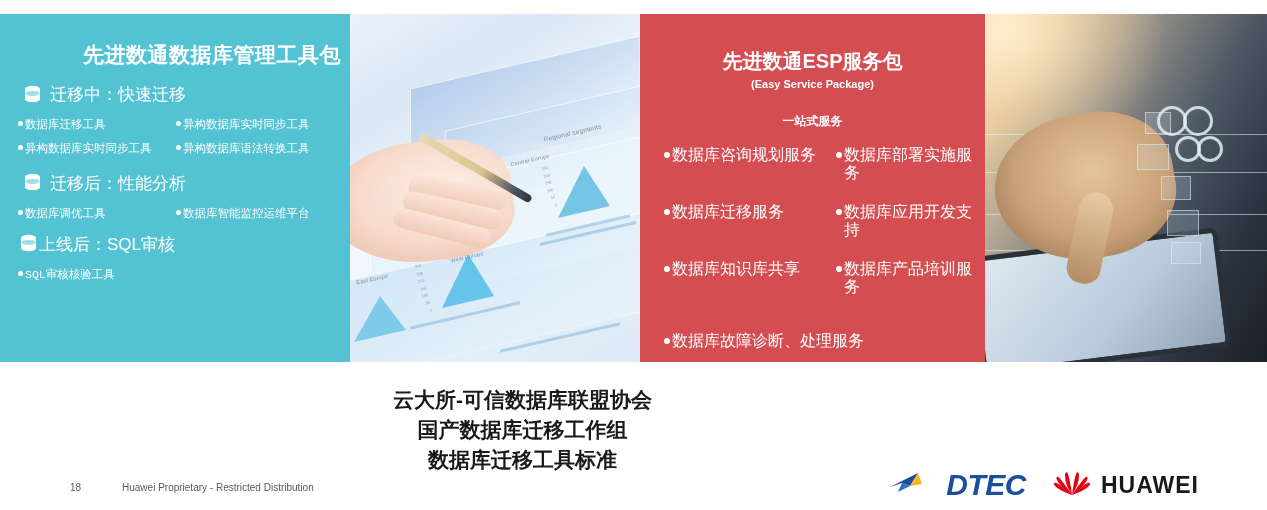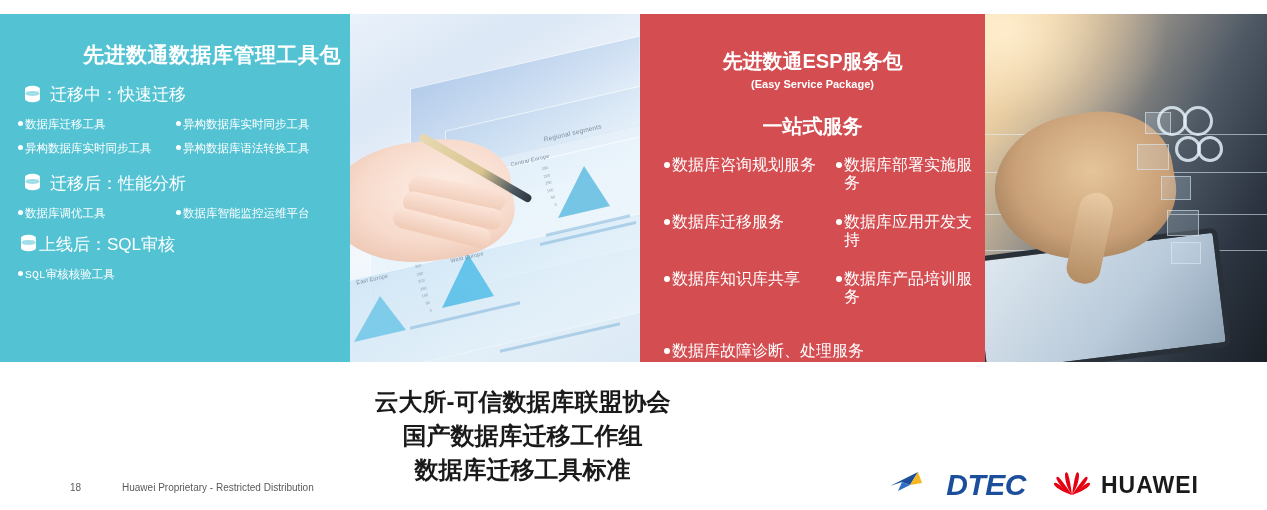--- a/index.html
+++ b/index.html
@@ -97,21 +97,21 @@
     border-radius: 4px; transform: rotate(30deg); transform-origin: left center;
   }
 
   
   .red-panel {
     position: absolute; left: 640px; top: 0; width: 345px; height: 348px;
     background: #d34d51; color: #ffffff; padding: 20px 12px 0 12px;
   }
   .red-title { font-size: 20px; font-weight: bold; text-align: center; margin-top: 14px; }
   .red-sub { font-size: 11px; font-weight: bold; text-align: center; margin-top: 3px; }
-  .red-h2 { font-size: 20px; font-weight: bold; text-align: center; margin-top: 23px; }
+  .red-h2 { font-size: 12px; font-weight: bold; text-align: center; margin-top: 23px; }
   .red-bullets {
     display: grid; grid-template-columns: 172px 1fr; row-gap: 20px; margin: 16px 0 0 12px;
   }
   .red-bullets .bullet { font-size: 16px; }
   .red-bullets .bullet .dot { width: 6px; height: 6px; flex: 0 0 6px; }
   .span2 { grid-column: 1 / span 2; margin-top: 16px; }
 
   
   .right-photo {
     position: absolute; left: 985px; top: 0; width: 282px; height: 348px; overflow: hidden;
@@ -153,31 +153,31 @@
   .rp-c4 { left: 182px; top: 196px; width: 32px; height: 26px; }
   .rp-c5 { left: 186px; top: 228px; width: 30px; height: 22px; }
   .rp-line {
     position: absolute; height: 1px; background: rgba(230,242,252,.55);
   }
 
   
   .bottom-text {
     position: absolute; left: 0; top: 385px; width: 1045px;
     text-align: center; color: #1a1a1a;
-    font-size: 24px; font-weight: bold; line-height: 1.42;
+    font-size: 21px; font-weight: bold; line-height: 1.42;
   }
   
   .footer-page {
     position: absolute; left: 70px; top: 482px; font-size: 10px; color: #5a5a5a;
   }
   .footer-note {
     position: absolute; left: 122px; top: 482px; font-size: 10px; color: #5a5a5a;
   }
   .logos { position: absolute; right: 68px; top: 468px; display: flex; align-items: center; gap: 26px; }
-  .dtec { display: flex; align-items: center; gap: 16px; }
+  .dtec { display: flex; align-items: flex-end; gap: 16px; }
   .dtec-text {
     font-family: "Liberation Sans", sans-serif; font-style: italic; font-weight: bold;
     font-size: 30px; color: #1b4f9c; letter-spacing: -.5px;
   }
   .hw { display: flex; align-items: center; gap: 9px; }
   .hw-text {
     font-size: 23px; font-weight: bold; color: #1a1a1a; letter-spacing: 1px;
   }
 </style>
 </head>

